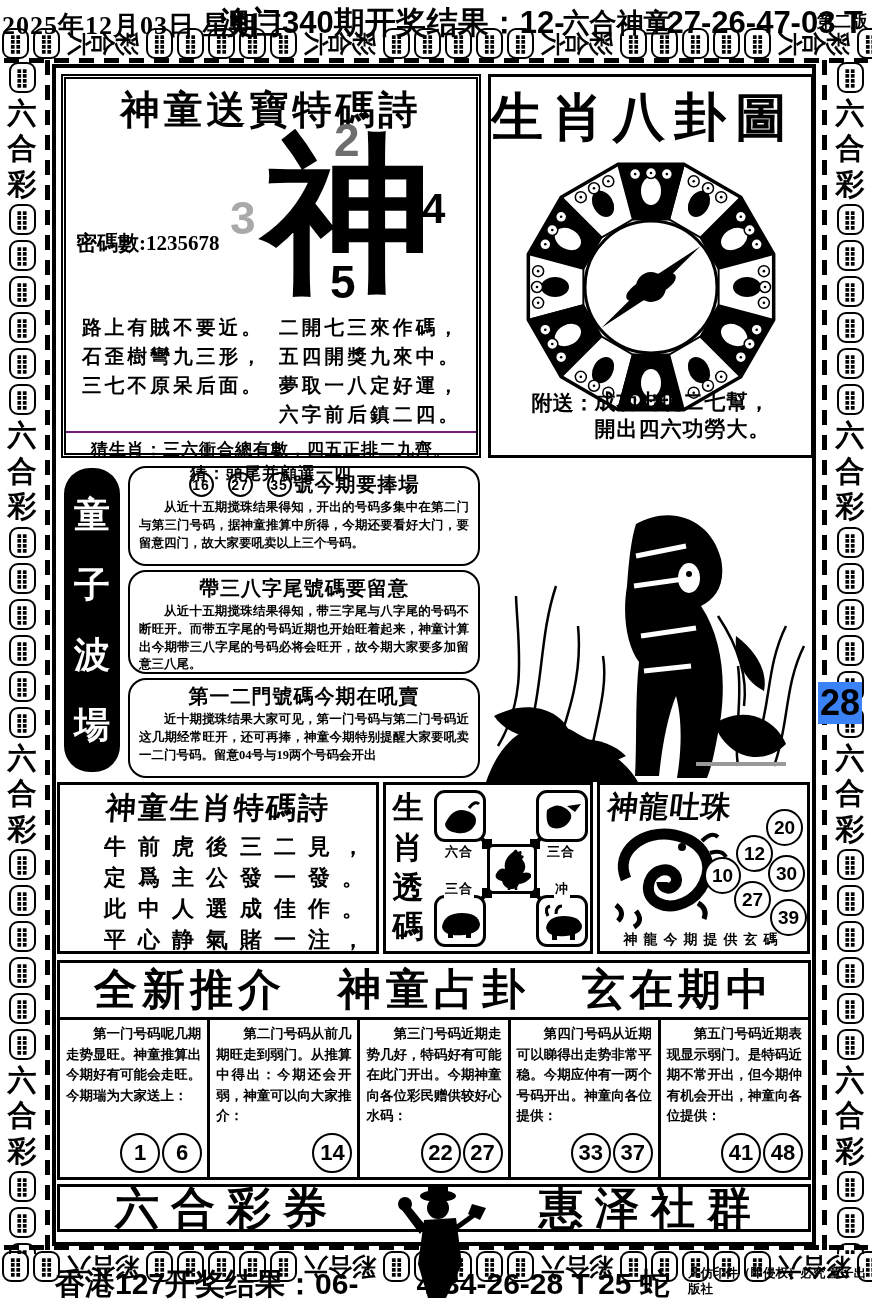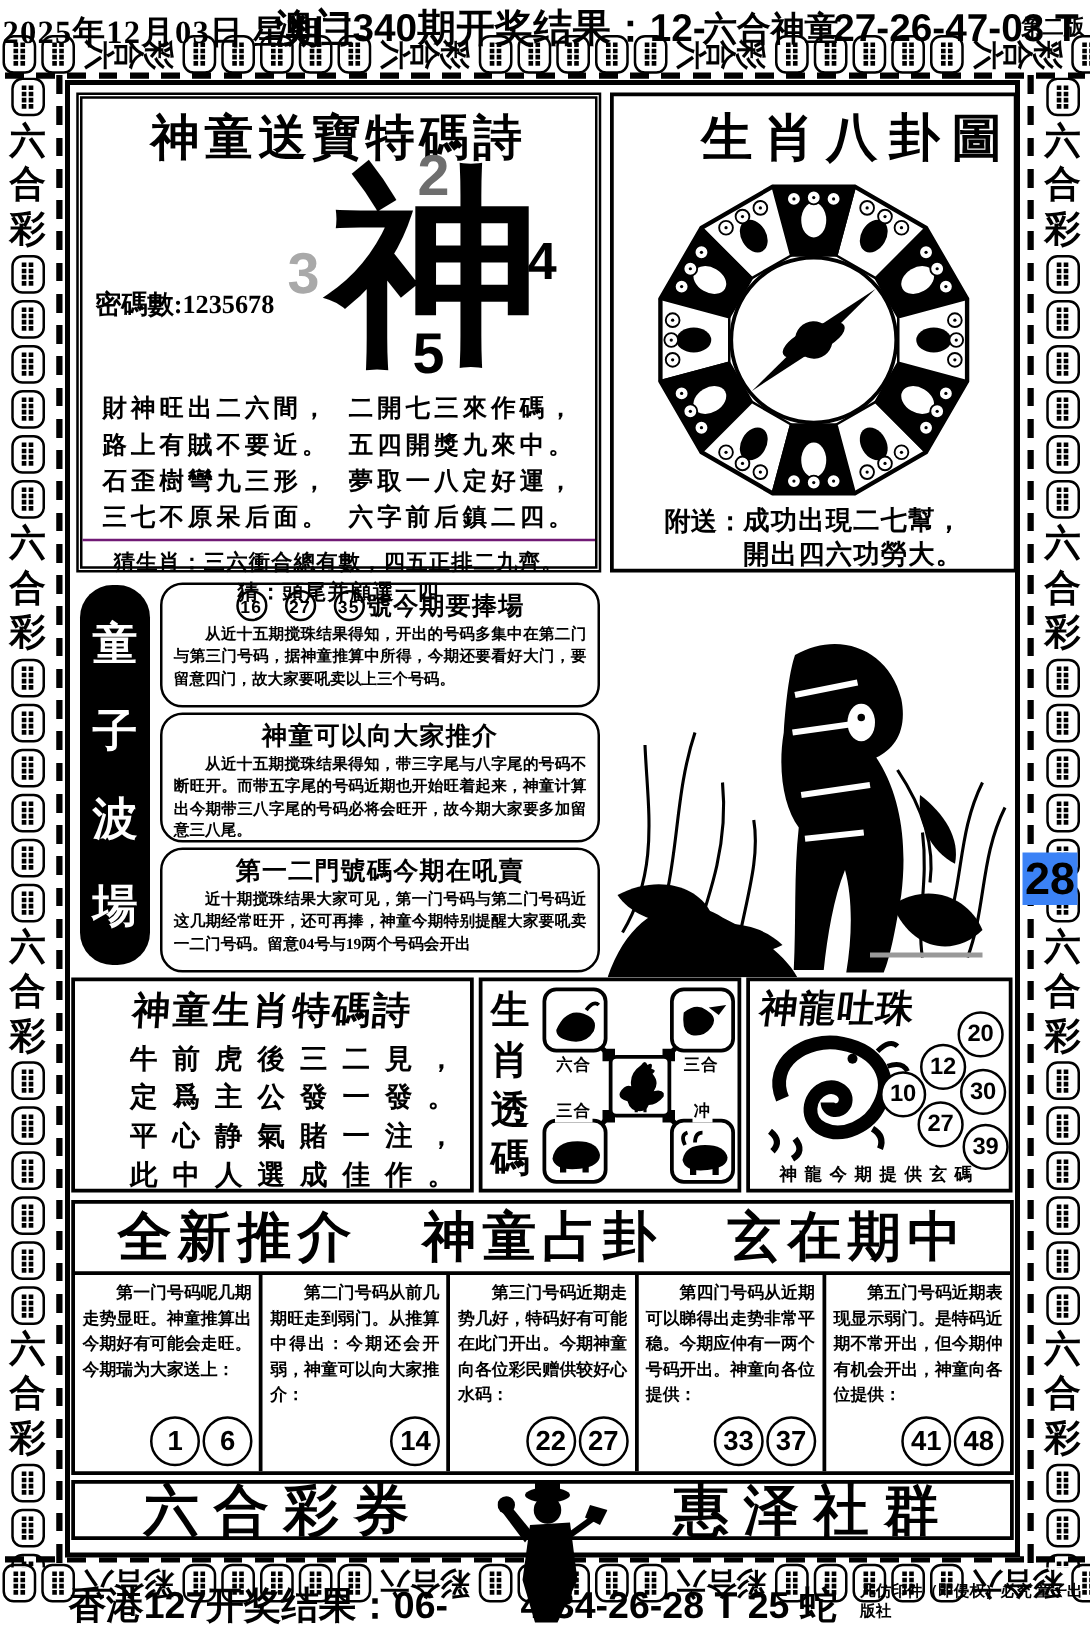--- a/index.html
+++ b/index.html
@@ -61,24 +61,24 @@
   .pp-cols { position:absolute; left:0; top:234px; width:100%; display:flex; gap:16px; padding:0 16px; }
   .pp-col { flex:1; }
   .poem-line { font-size:19.5px; font-weight:800; line-height:29px; letter-spacing:2px;
     text-align:justify; text-align-last:justify; white-space:nowrap; }
   .pp-guess { position:absolute; left:0; top:352px; width:100%; border-top:2px solid #701a75;
     padding-top:5px; text-align:center; }
   .pp-guess div { font-size:17px; font-weight:800; letter-spacing:1px; line-height:24px; }
 
   
   .bagua-panel { position:absolute; left:432px; top:6px; width:326px; height:384px; border:3px solid #000; }
-  .bg-title { text-align:right; margin-top:6px; font-size:41px; font-weight:900; letter-spacing:9px;
+  .bg-title { text-align:left; margin-top:6px; font-size:52px; font-weight:900; letter-spacing:9px;
     font-family:"Liberation Sans","DejaVu Sans",sans-serif; }
   .bg-wheel { display:block; margin:2px auto 0; }
-  .bg-note { position:absolute; left:0; top:326px; width:100%; display:flex; justify-content:center; gap:0; }
+  .bg-note { position:absolute; left:0; top:312px; width:100%; display:flex; justify-content:center; gap:0; }
   .bg-note-label { font-size:21px; font-weight:800; }
   .bg-note-lines div { font-size:21px; font-weight:800; letter-spacing:1px; line-height:27px; }
 
   
   .tz-bar { position:absolute; left:8px; top:400px; width:56px; height:304px; background:#000;
     border-radius:26px; display:flex; flex-direction:column; align-items:center;
     justify-content:space-around; padding:12px 0; }
   .tz-bar .vchar { color:#fff; font-size:36px; font-weight:900; }
   .tz-boxes { position:absolute; left:72px; top:398px; width:352px; }
   .tz-box { border:2.5px solid #000; border-radius:18px; padding:3px 9px 2px; margin-bottom:4px; }
@@ -337,21 +337,20 @@
     <div class="poem-panel">
       <div class="pp-title">神童送寶特碼詩</div>
       <div class="pp-code">密碼數:1235678</div>
       <div class="pp-big">神</div>
       <div class="pp-num pp-n2" style="color: rgb(110, 110, 110);">2</div>
       <div class="pp-num pp-n3" style="color: rgb(169, 169, 169);">3</div>
       <div class="pp-num pp-n4">4</div>
       <div class="pp-num pp-n5">5</div>
       <div class="pp-cols">
         <div class="pp-col">
-            <div class="poem-line">財神旺出二六間，</div>
             <div class="poem-line">路上有賊不要近。</div>
             <div class="poem-line">石歪樹彎九三形，</div>
             <div class="poem-line">三七不原呆后面。</div>
           </div>
         <div class="pp-col">
             <div class="poem-line">二開七三來作碼，</div>
             <div class="poem-line">五四開獎九來中。</div>
             <div class="poem-line">夢取一八定好運，</div>
             <div class="poem-line">六字前后鎮二四。</div>
           </div>
@@ -492,21 +491,21 @@
               <div class="tz-circle">16</div>
               <div class="tz-circle">27</div>
               <div class="tz-circle">35</div>
             </span>
           <span>號今期要捧場</span>
         </div>
         <div class="tz-body">从近十五期搅珠结果得知，开出的号码多集中在第二门与第三门号码，据神童推算中所得，今期还要看好大门，要留意四门，故大家要吼卖以上三个号码。</div>
       </div>
       <div class="tz-box" style="height:104px">
         <div class="tz-box-title">
-          <span>神童可以向大家推介</span>
+          <span>帶三八字尾號碼要留意</span>
         </div>
         <div class="tz-body">从近十五期搅珠结果得知，带三字尾与八字尾的号码不断旺开。而带五字尾的号码近期也开始旺着起来，神童计算出今期带三八字尾的号码必将会旺开，故今期大家要多加留意三八尾。</div>
       </div>
       <div class="tz-box" style="height:100px">
         <div class="tz-box-title">
           <span>第一二門號碼今期在吼賣</span>
         </div>
         <div class="tz-body">近十期搅珠结果大家可见，第一门号码与第二门号码近这几期经常旺开，还可再捧，神童今期特别提醒大家要吼卖一二门号码。留意04号与19两个号码会开出</div>
       </div>
     </div>
@@ -546,22 +545,22 @@
 
   <div class="tiger-num">28</div>
 
   <div class="main" style="border:none; background:transparent; pointer-events:none">
 
     <div class="zpoem-panel">
       <div class="zp-title">神童生肖特碼詩</div>
       <div class="zp-lines">
           <div class="zline">牛前虎後三二見，</div>
           <div class="zline">定爲主公發一發。</div>
+          <div class="zline">此中人選成佳作。</div>
           <div class="zline">平心静氣賭一注，</div>
-          <div class="zline">此中人選成佳作。</div>
         </div>
     </div>
 
     <div class="touma-panel">
       <div class="tm-title">
           <div class="vchar">生</div>
           <div class="vchar">肖</div>
           <div class="vchar">透</div>
           <div class="vchar">碼</div>
         </div>

